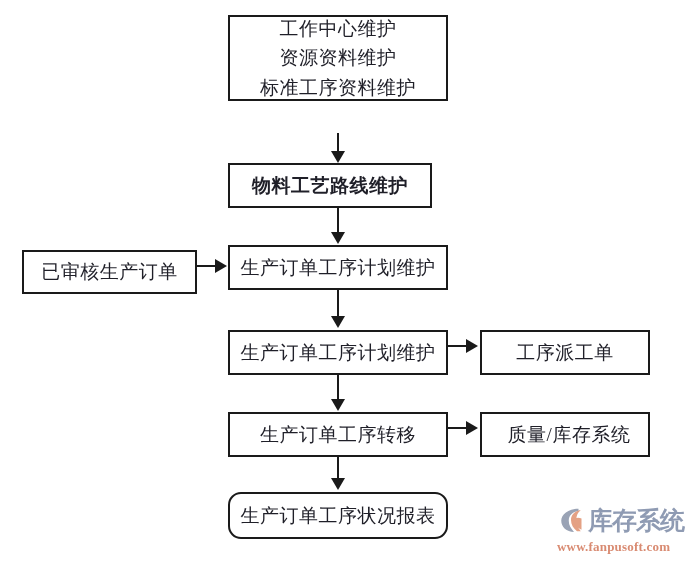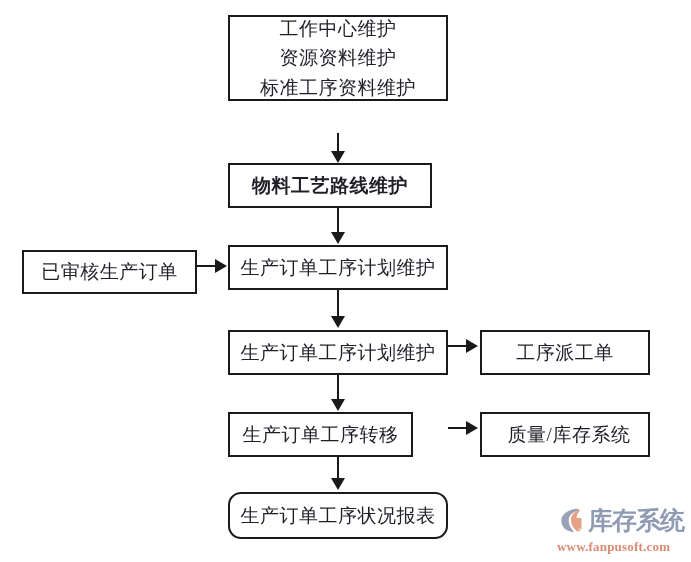--- a/index.html
+++ b/index.html
@@ -144,21 +144,21 @@
   <div class="hline" style="left:448px; top:345px; width:20px;"></div>
   <div class="arrow-right" style="left:466px; top:339px;"></div>
 
   <div class="node" id="node-dispatch-order" style="left:480px; top:330px; width:170px; height:45px;">
     <span class="line">工序派工单</span>
   </div>
 
   <div class="vline" style="left:337px; top:375px; height:26px;"></div>
   <div class="arrow-down" style="left:331px; top:399px;"></div>
 
-  <div class="node" id="node-operation-move" style="left:228px; top:412px; width:185px; height:45px;">
+  <div class="node" id="node-operation-move" style="left:228px; top:412px; width:220px; height:45px;">
     <span class="line">生产订单工序转移</span>
   </div>
 
   <div class="hline" style="left:448px; top:427px; width:20px;"></div>
   <div class="arrow-right" style="left:466px; top:421px;"></div>
 
   <div class="node" id="node-quality-inventory" style="left:480px; top:412px; width:170px; height:45px;padding-left:8px;">
     <span class="line">质量/库存系统</span>
   </div>
 

